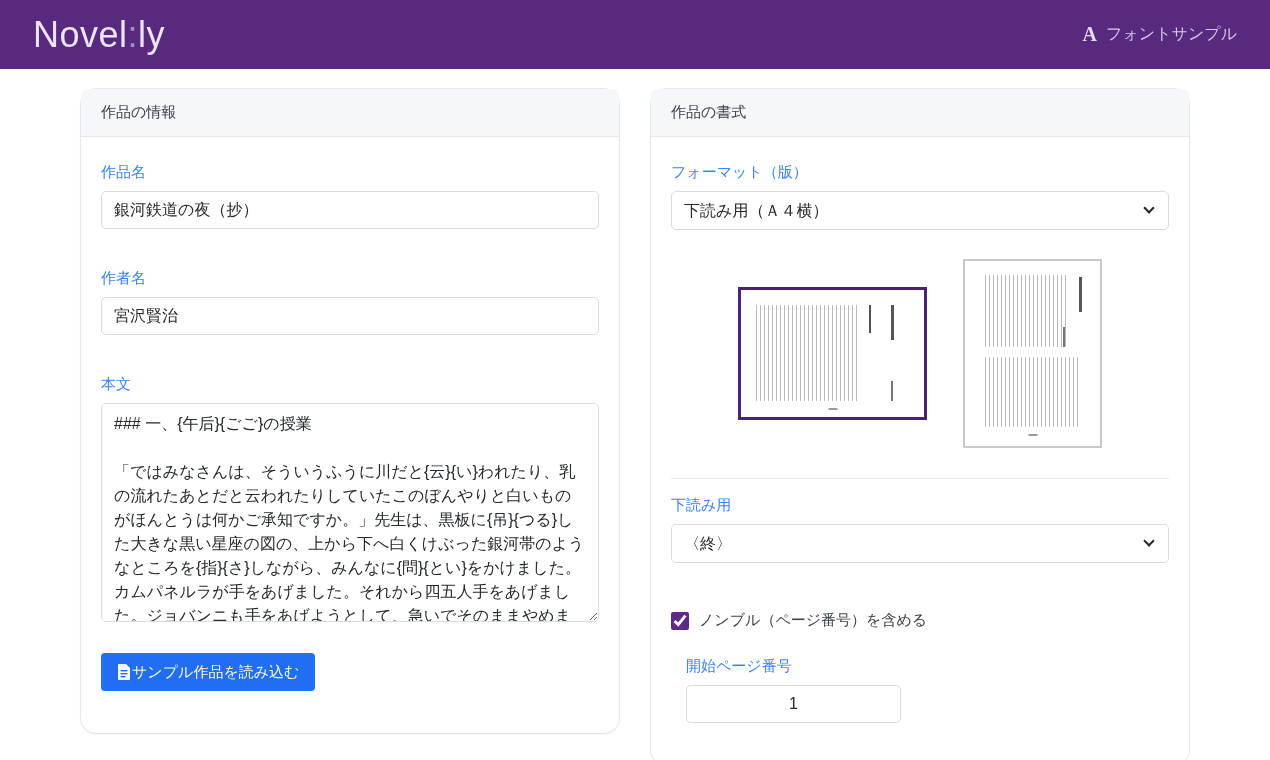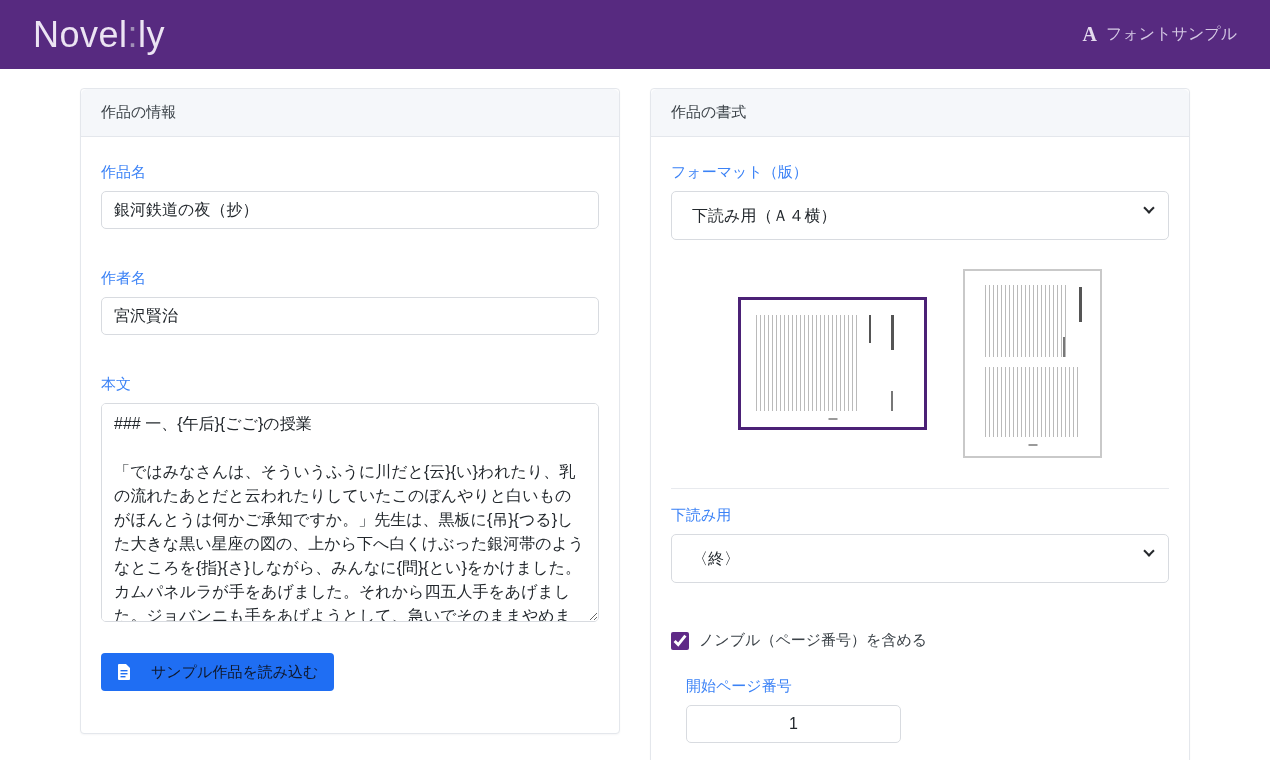--- a/index.html
+++ b/index.html
@@ -32,21 +32,21 @@
   }
 
   
   .container {
     display:flex; gap:30px;
     padding:19px 80px 0 80px;
     align-items:flex-start;
   }
   .card {
     width:540px; background:#fff;
-    border:1px solid #e4e7ec; border-radius:4px;
+    border:1px solid #e4e7ec; border-radius:16px;
     box-shadow:0 1px 2px rgba(16,24,40,0.04);
   }
   .card-header {
     background:#f5f7fa; border-bottom:1px solid #e4e7ec;
     border-radius:6px 6px 0 0;
     padding:14px 20px; font-size:15px; color:#3b4248;
   }
   .card-body { padding:26px 20px 42px 20px; }
 
   .field-label { font-size:15px; color:#3b82f6; margin:0 0 9px 0; }
@@ -67,33 +67,33 @@
     padding:8px 12px; outline:none;
     font-family:"Liberation Sans","DejaVu Sans",sans-serif;
     overflow-y:scroll;
   }
   textarea.body-input::-webkit-scrollbar { width:13px; }
   textarea.body-input::-webkit-scrollbar-track { background:#fafafa; border-left:1px solid #ececec; border-radius:0 5px 5px 0; }
   textarea.body-input::-webkit-scrollbar-thumb { background:#b8b8b8; border-radius:8px; border:3px solid #fafafa; }
 
   .btn-primary {
     margin-top:27px; height:38px;
-    display:inline-flex; align-items:center; gap:20px;
-    background:#1f6ef3; color:#0f172a; border:none; border-radius:4px;
+    display:inline-flex; align-items:center; gap:1px;
+    background:#1f6ef3; color:#fef9c3; border:none; border-radius:4px;
     font-size:15px; padding:0 16px; cursor:pointer;
     font-family:"Liberation Sans","DejaVu Sans",sans-serif;
   }
   .btn-primary svg { display:block; }
 
   
   .select-wrap { position:relative; }
   select.app-select {
-    width:100%; height:49px; appearance:none; -webkit-appearance:none;
-    border:1px solid #d8dbe0; border-radius:5px;
-    font-size:16px; color:#23282d; padding:0 34px 0 20px;
+    width:100%; height:39px; appearance:none; -webkit-appearance:none;
+    border:1px solid #d8dbe0; border-radius:5px;
+    font-size:16px; color:#23282d; padding:0 34px 0 12px;
     background:#fff; outline:none; cursor:pointer;
     font-family:"Liberation Sans","DejaVu Sans",sans-serif;
   }
   .select-caret {
     position:absolute; right:16px; top:13px;
     width:8px; height:8px; pointer-events:none;
     border-right:2px solid #25282c; border-bottom:2px solid #25282c;
     transform:rotate(45deg);
   }
 

